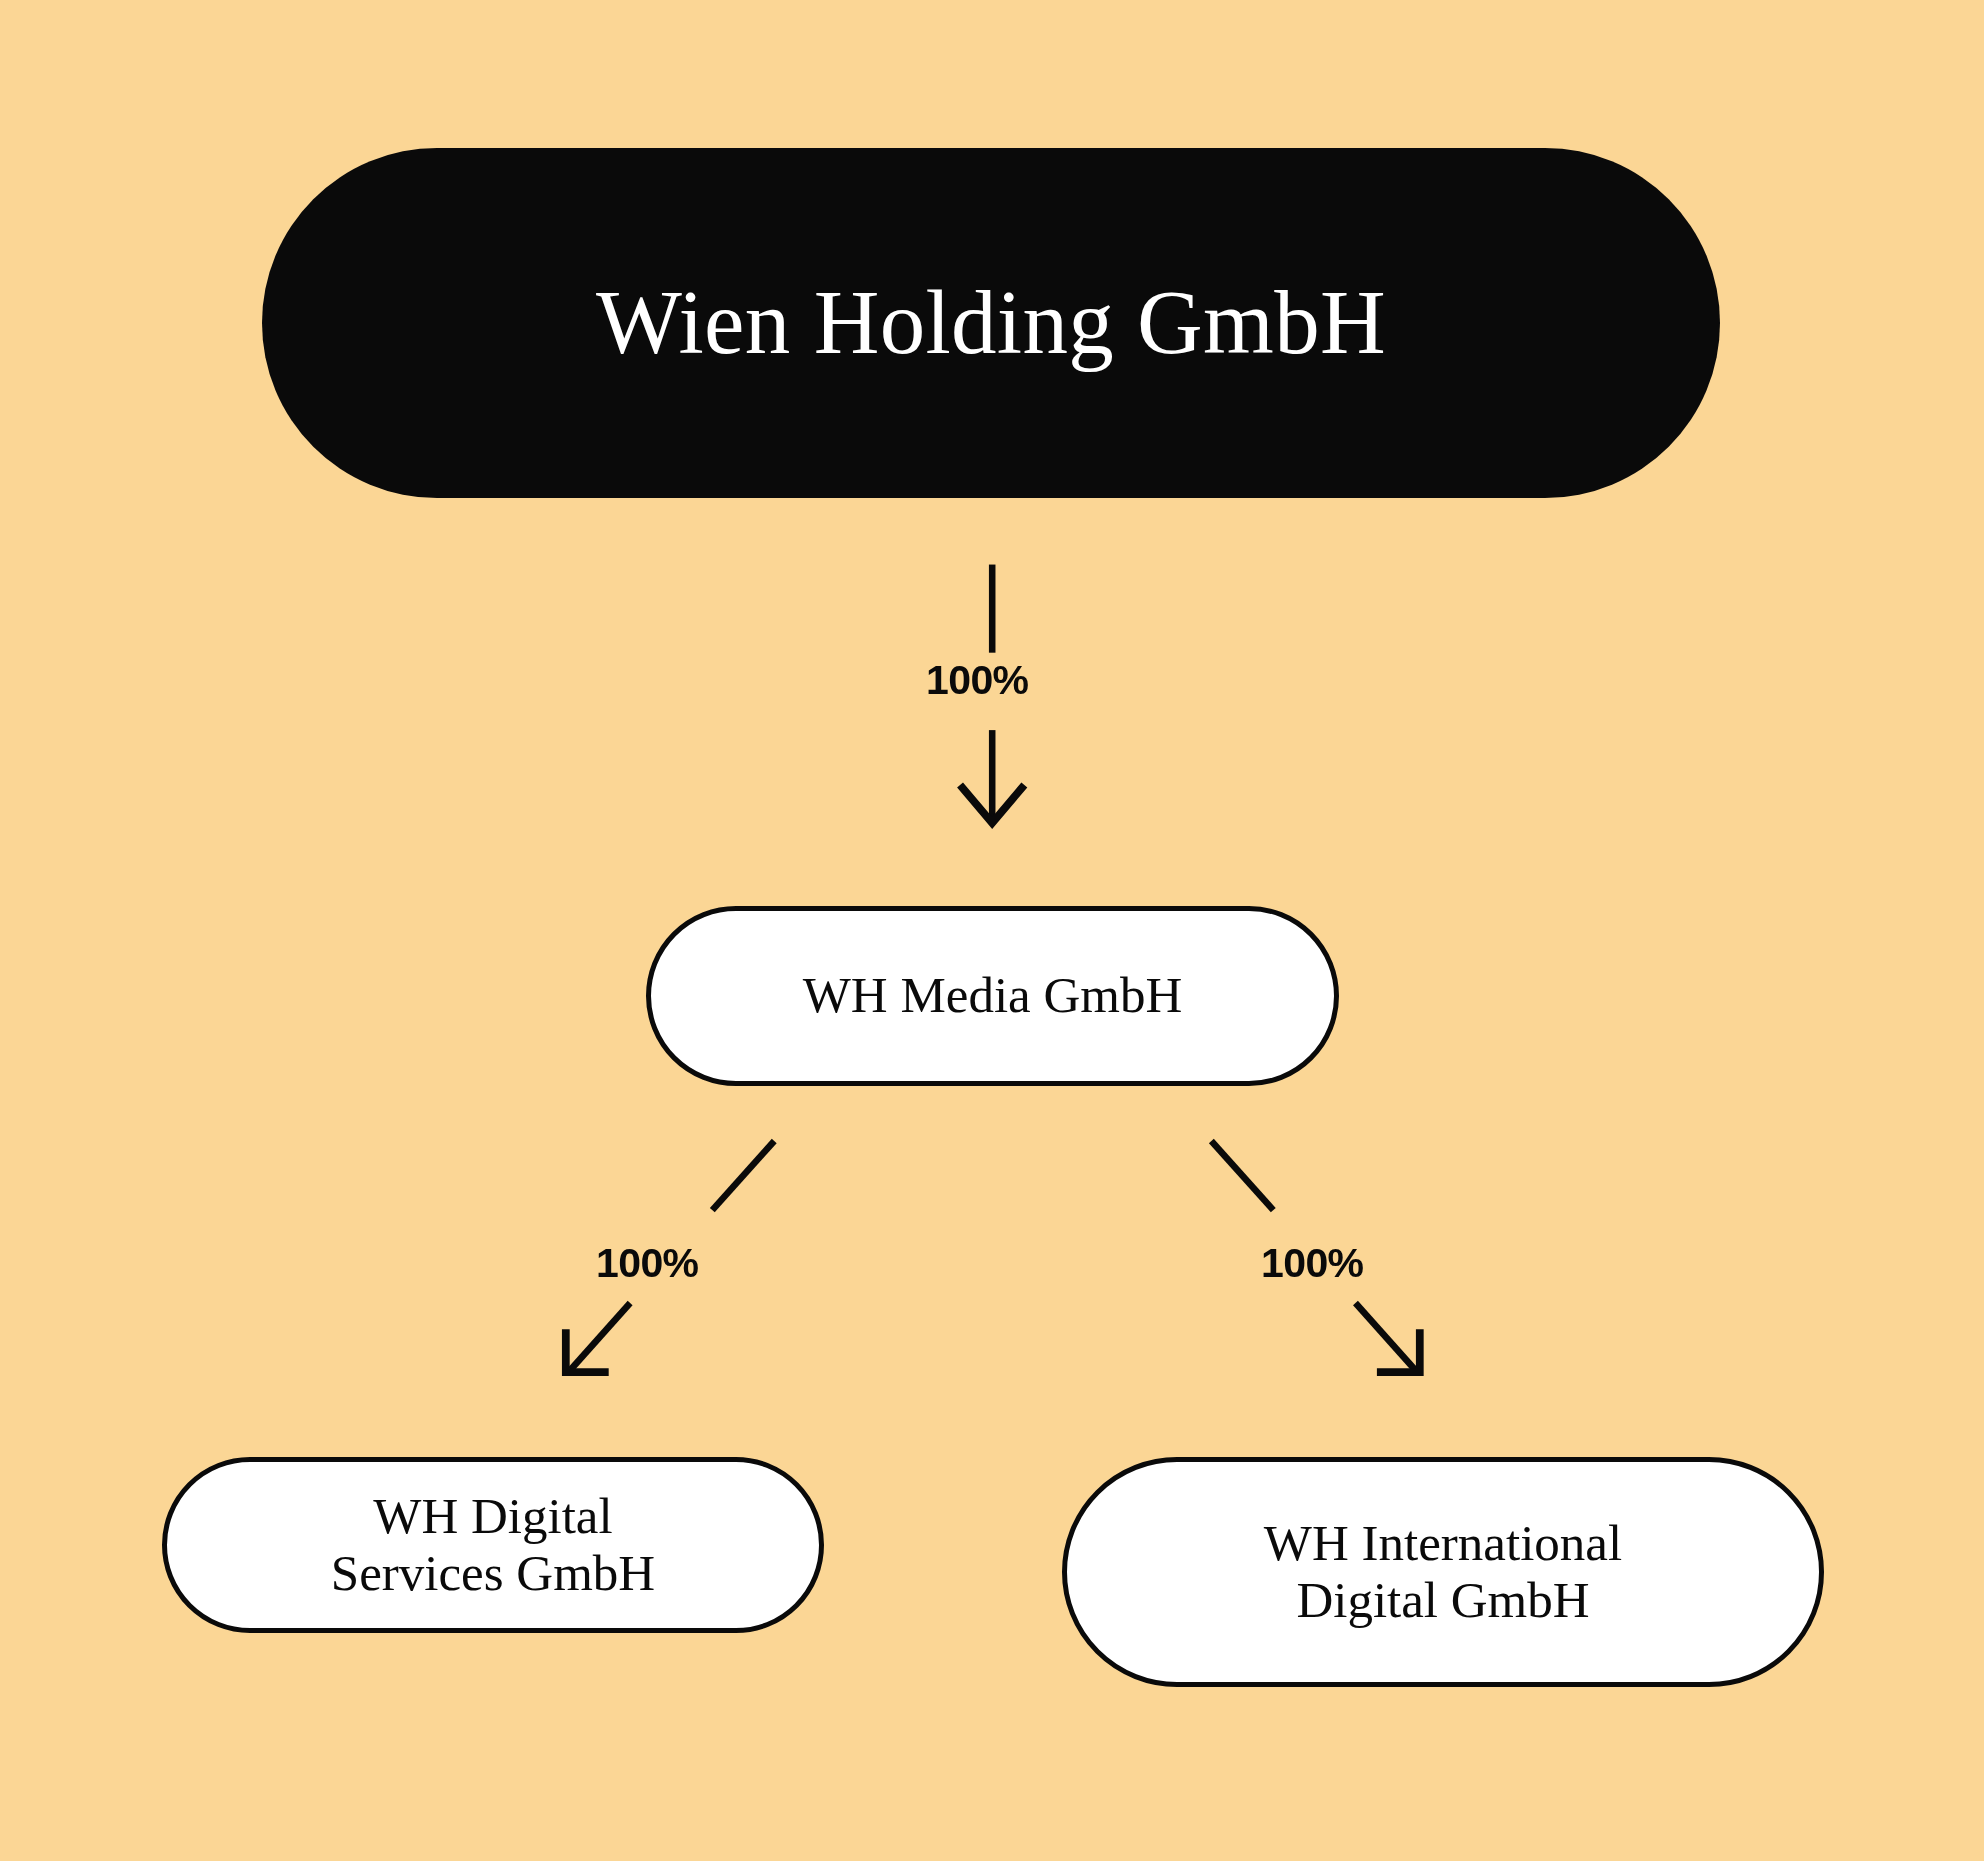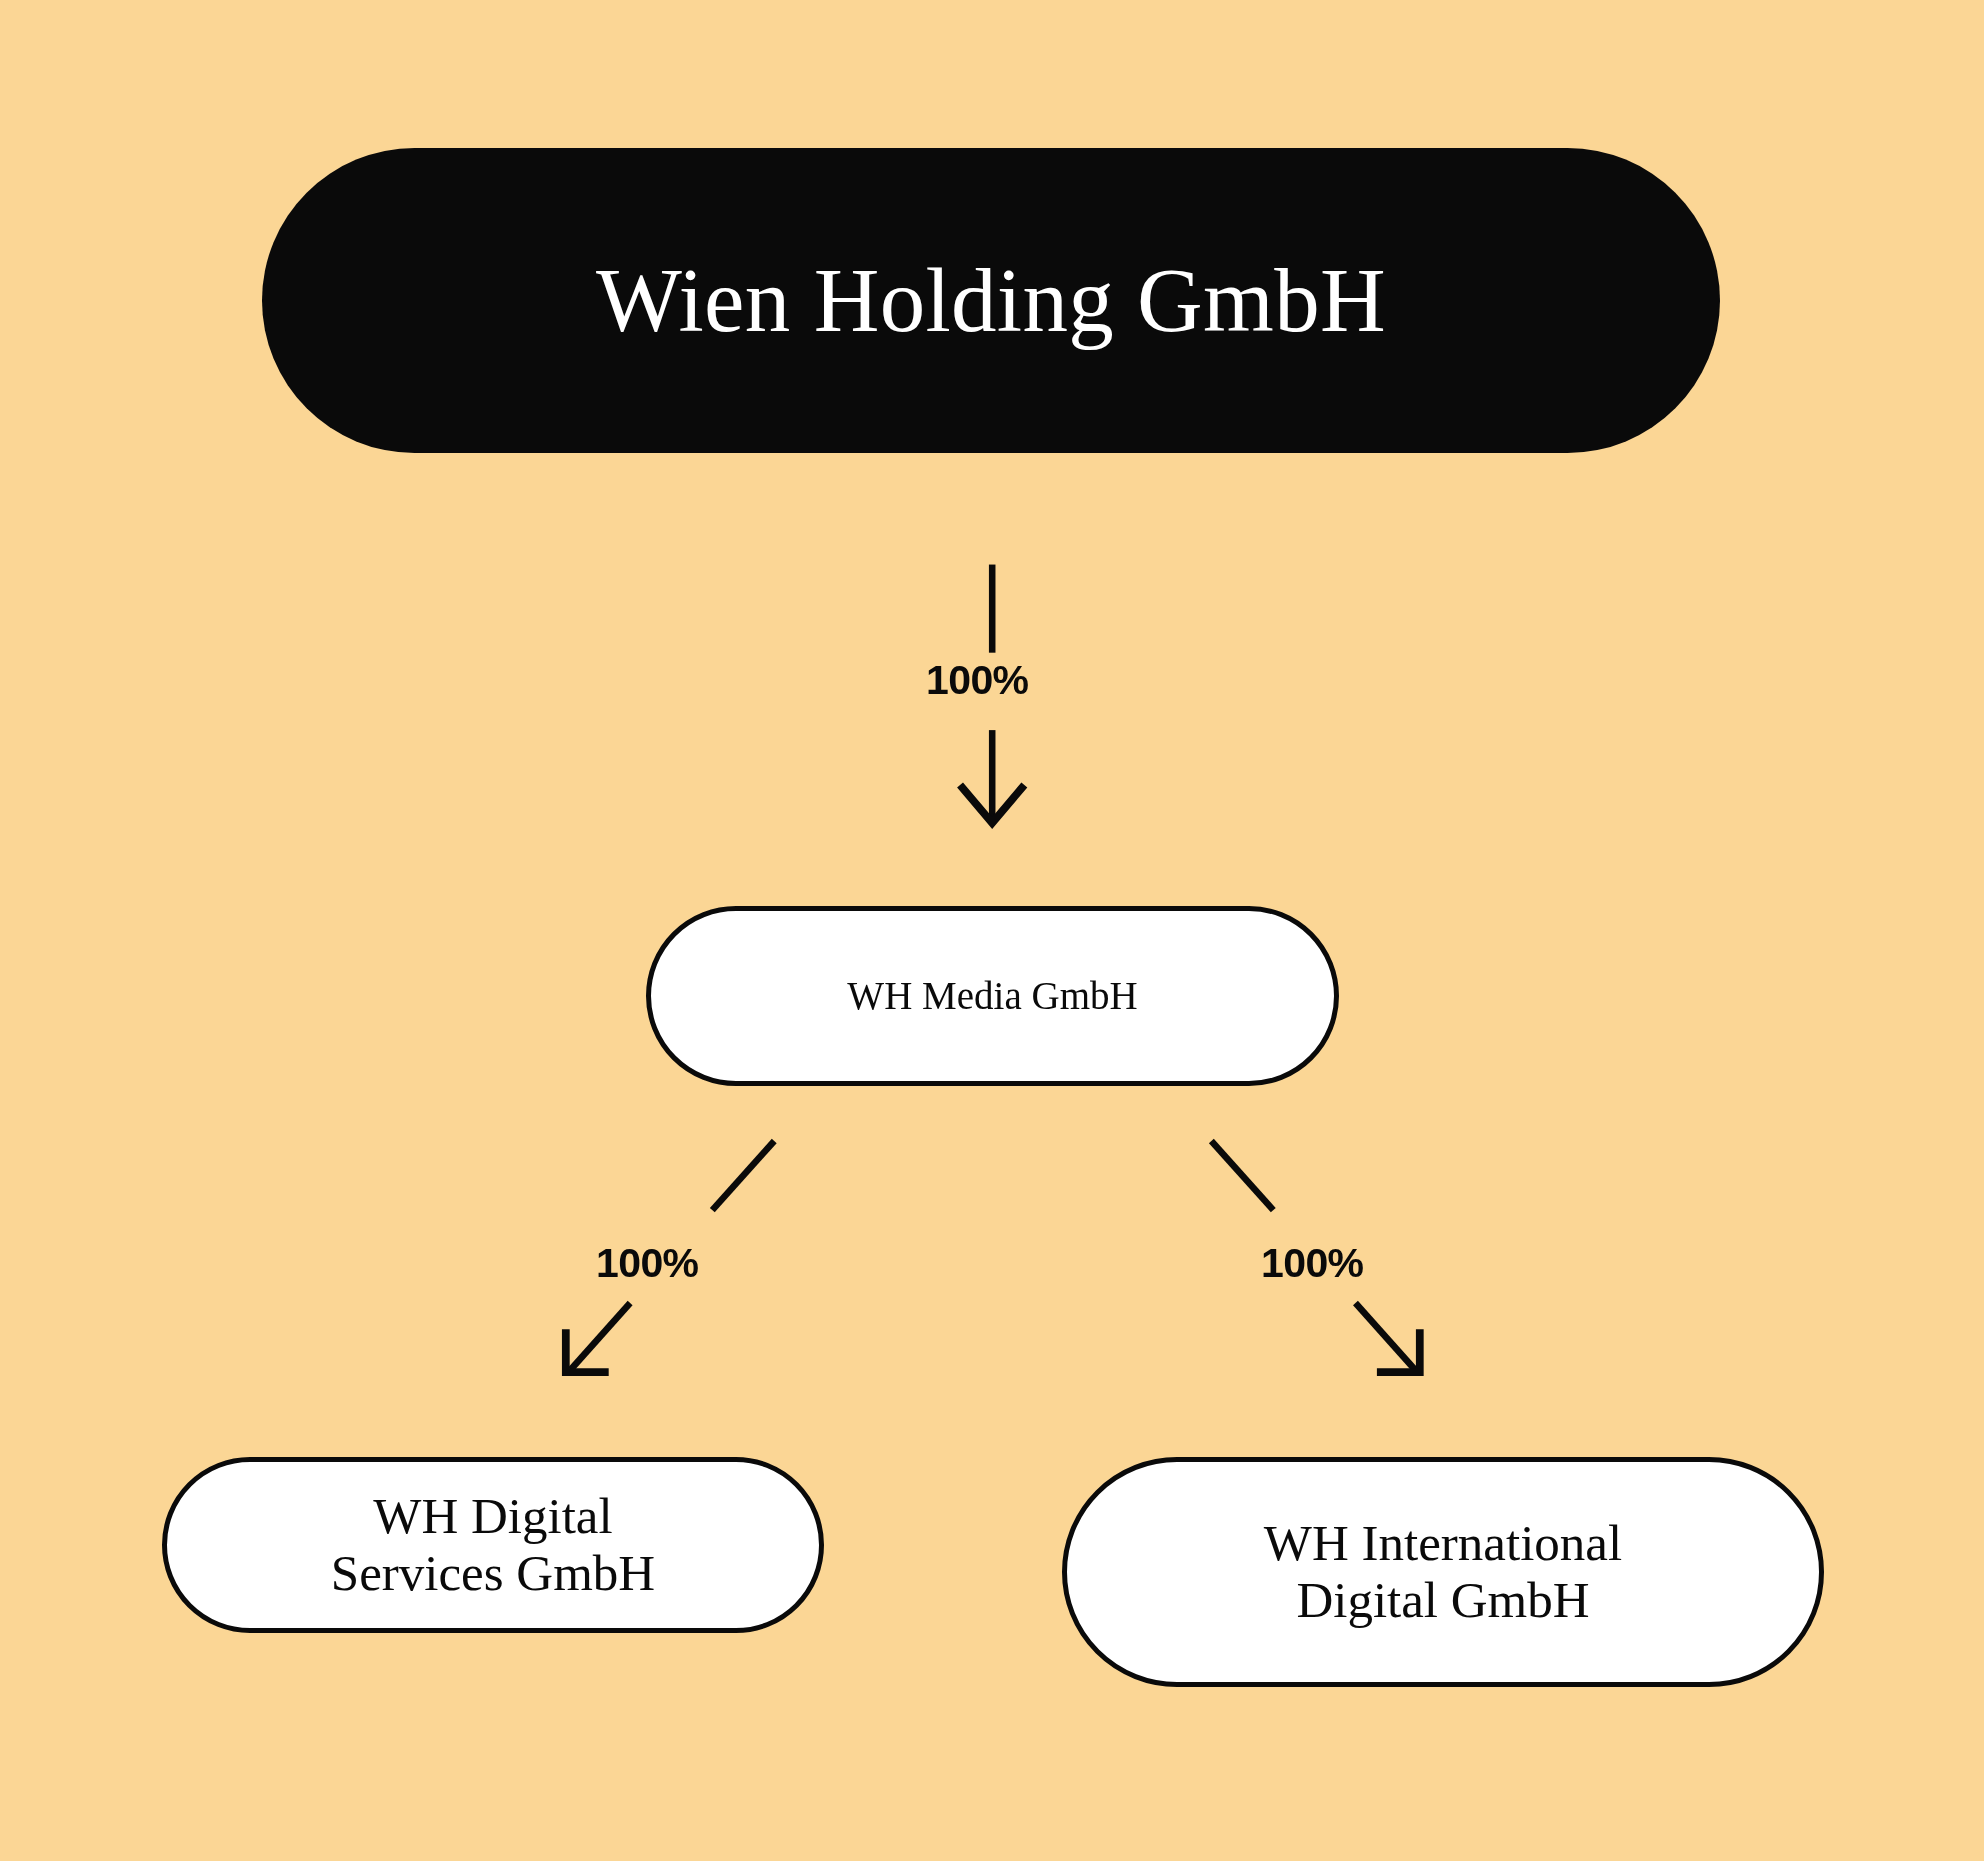--- a/index.html
+++ b/index.html
@@ -31,39 +31,39 @@
     justify-content: center;
     text-align: center;
     border-radius: 5955px;
     line-height: 1.12;
   }
 
   .node-root {
     left: 262px;
     top: 148px;
     width: 1458px;
-    height: 305px;
+    height: 350px;
     background: #0a0a0a;
     color: #ffffff;
     font-size: 91px;
     letter-spacing: 0.3px;
   }
 
   .node-sub {
     background: #ffffff;
     color: #0a0a0a;
     border: 5.4px solid #0a0a0a;
   }
 
   .node-media {
     left: 646px;
     top: 906px;
     width: 693px;
     height: 180px;
-    font-size: 39px;
+    font-size: 51px;
   }
 
   .node-digital {
     left: 162px;
     top: 1457px;
     width: 662px;
     height: 176px;
     font-size: 51px;
   }
 

